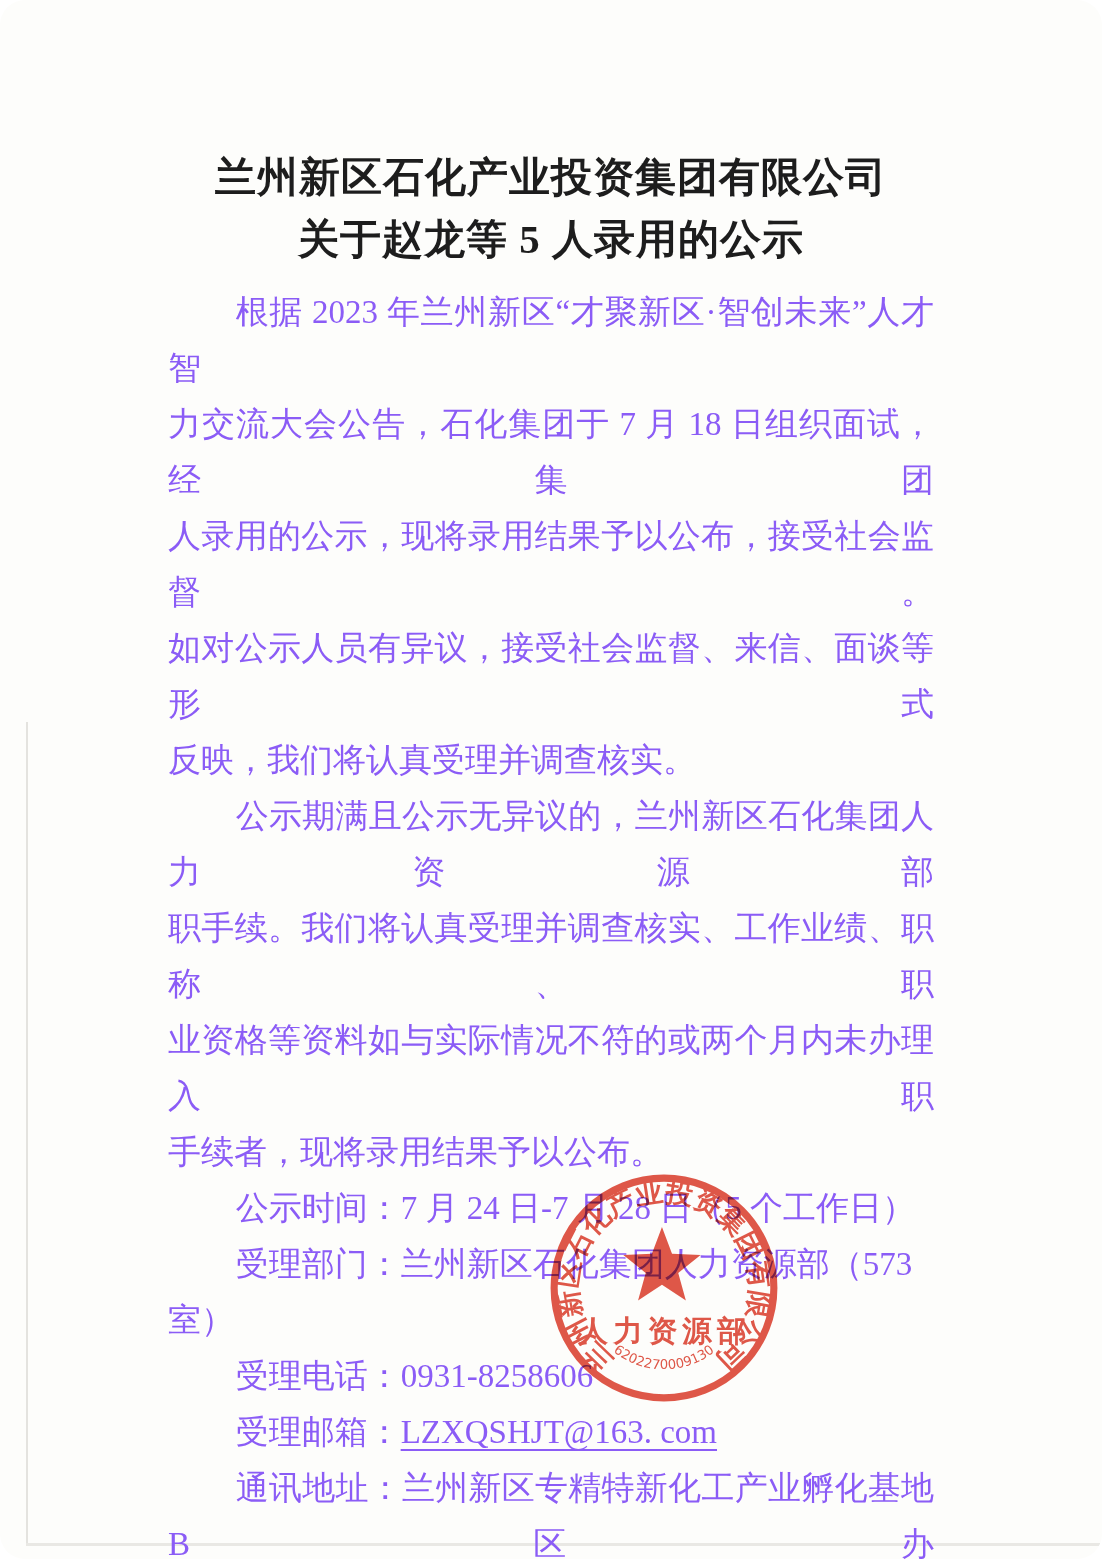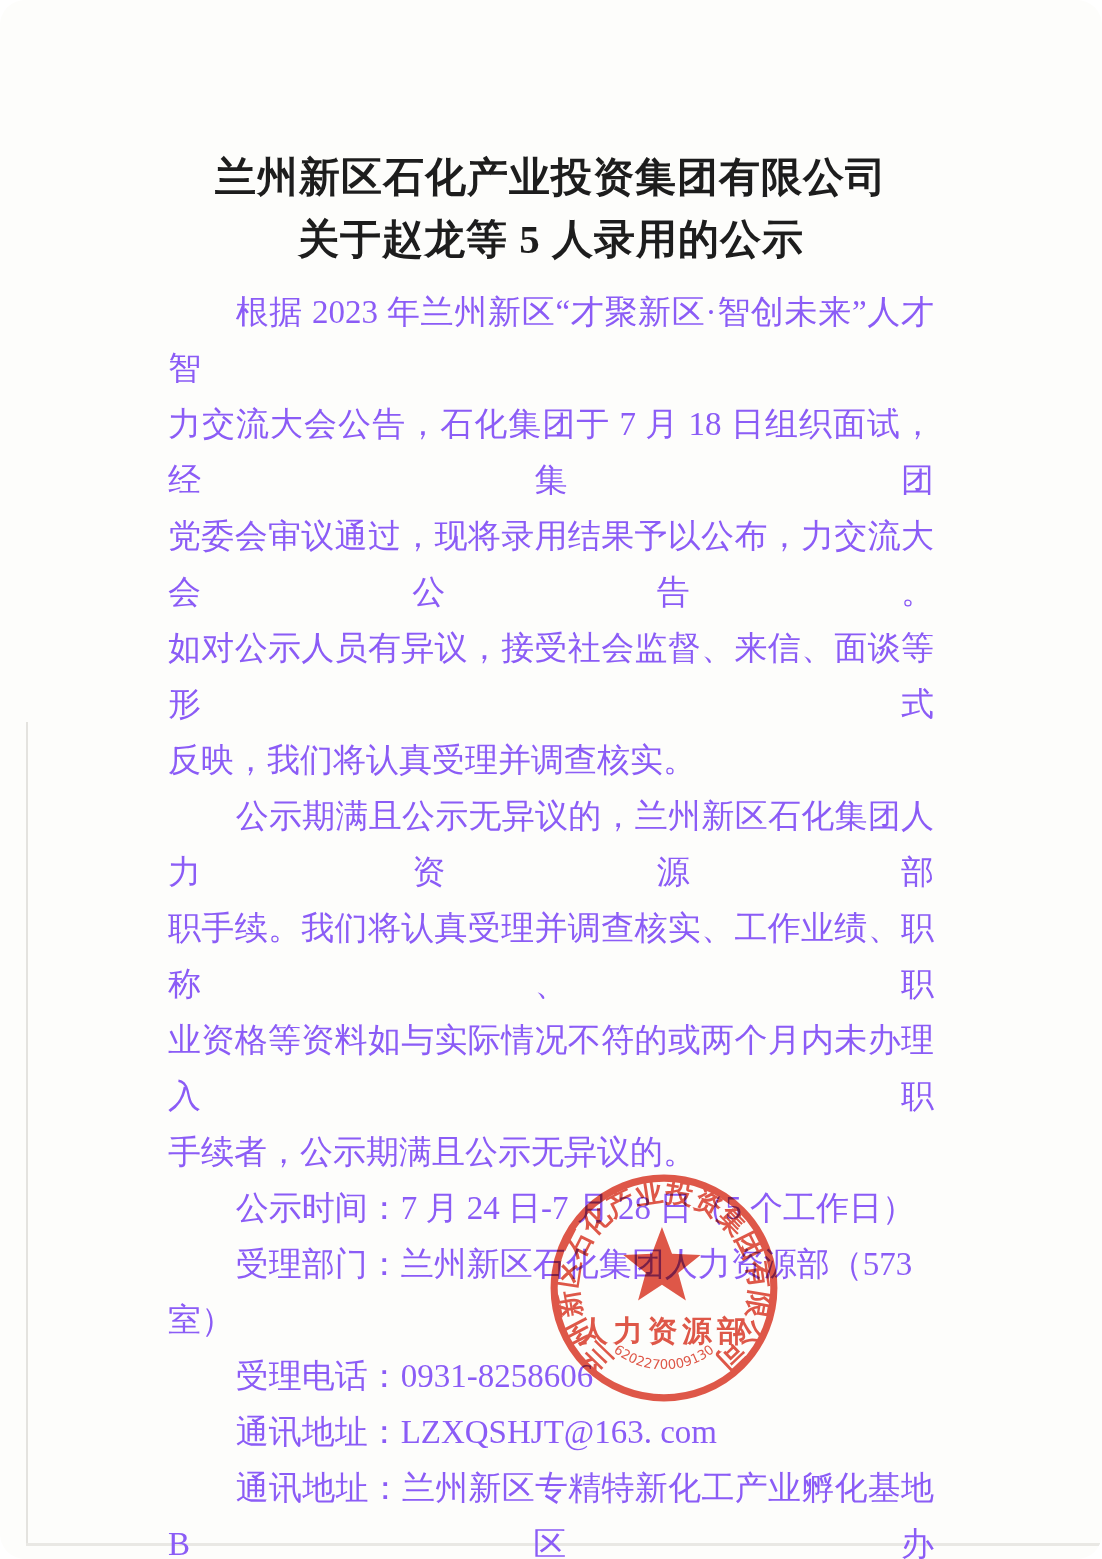--- a/index.html
+++ b/index.html
@@ -29,20 +29,21 @@
   .title-line {
     font-size: 41px; font-weight: bold; line-height: 62px;
     color: #1d1d1d; letter-spacing: 1px; white-space: nowrap;
   }
   .line {
     font-size: 33px; line-height: 56px; color: #8b5cf6;
   }
   .j { text-align: justify; text-align-last: justify; }
   .indent { text-indent: 2.05em; }
   .u {
+    text-decoration: underline;
     text-decoration-thickness: 2px;
     text-underline-offset: 6px;
   }
   .seal {
     position: absolute; left: 546px; top: 1170px;
     width: 236px; height: 236px;
     mix-blend-mode: multiply; opacity: 0.88;
     pointer-events: none;
   }
 </style>
@@ -57,37 +58,37 @@
   <div class="doc">
 
     <div class="title-block">
       <div class="title-line">兰州新区石化产业投资集团有限公司</div>
       <div class="title-line">关于赵龙等 5 人录用的公示</div>
     </div>
 
     <div>
       <div class="line j indent">根据 2023 年兰州新区“才聚新区·智创未来”人才智</div>
       <div class="line j">力交流大会公告，石化集团于 7 月 18 日组织面试，经集团</div>
-      <div class="line j">党委会审议通过，现将录用结果予以公布，力交流大会公告。</div>
+      <div class="line j">人录用的公示，现将录用结果予以公布，接受社会监督。</div>
       <div class="line j">如对公示人员有异议，接受社会监督、来信、面谈等形式</div>
       <div class="line">反映，我们将认真受理并调查核实。</div>
     </div>
 
     <div>
       <div class="line j indent">公示期满且公示无异议的，兰州新区石化集团人力资源部</div>
       <div class="line j">职手续。我们将认真受理并调查核实、工作业绩、职称、职</div>
       <div class="line j">业资格等资料如与实际情况不符的或两个月内未办理入职</div>
-      <div class="line">手续者，公示期满且公示无异议的。</div>
+      <div class="line">手续者，现将录用结果予以公布。</div>
     </div>
 
     <div>
       <div class="line indent">公示时间：7 月 24 日-7 月 28 日（5 个工作日）</div>
       <div class="line indent">受理部门：兰州新区石化集团人力资源部（573 室）</div>
       <div class="line indent">受理电话：0931-8258606</div>
-      <div class="line indent"><span>通讯地址：</span><span class="u">LZXQSHJT@163. com</span></div>
+      <div class="line indent"><span>受理邮箱：</span><span class="u">LZXQSHJT@163. com</span></div>
       <div class="line j indent">通讯地址：兰州新区专精特新化工产业孵化基地 B 区办</div>
 
     </div>
 
   </div>
 
   <svg class="seal" viewBox="0 0 232 232" xmlns="http://www.w3.org/2000/svg">
     <defs>
       <path id="arcTop" d="M 67.2 185.6 A 85 85 0 1 1 164.8 185.6" fill="none"></path>
       <path id="arcBottom" d="M 50.5 161.9 A 80 80 0 0 0 181.5 161.9" fill="none"></path>

